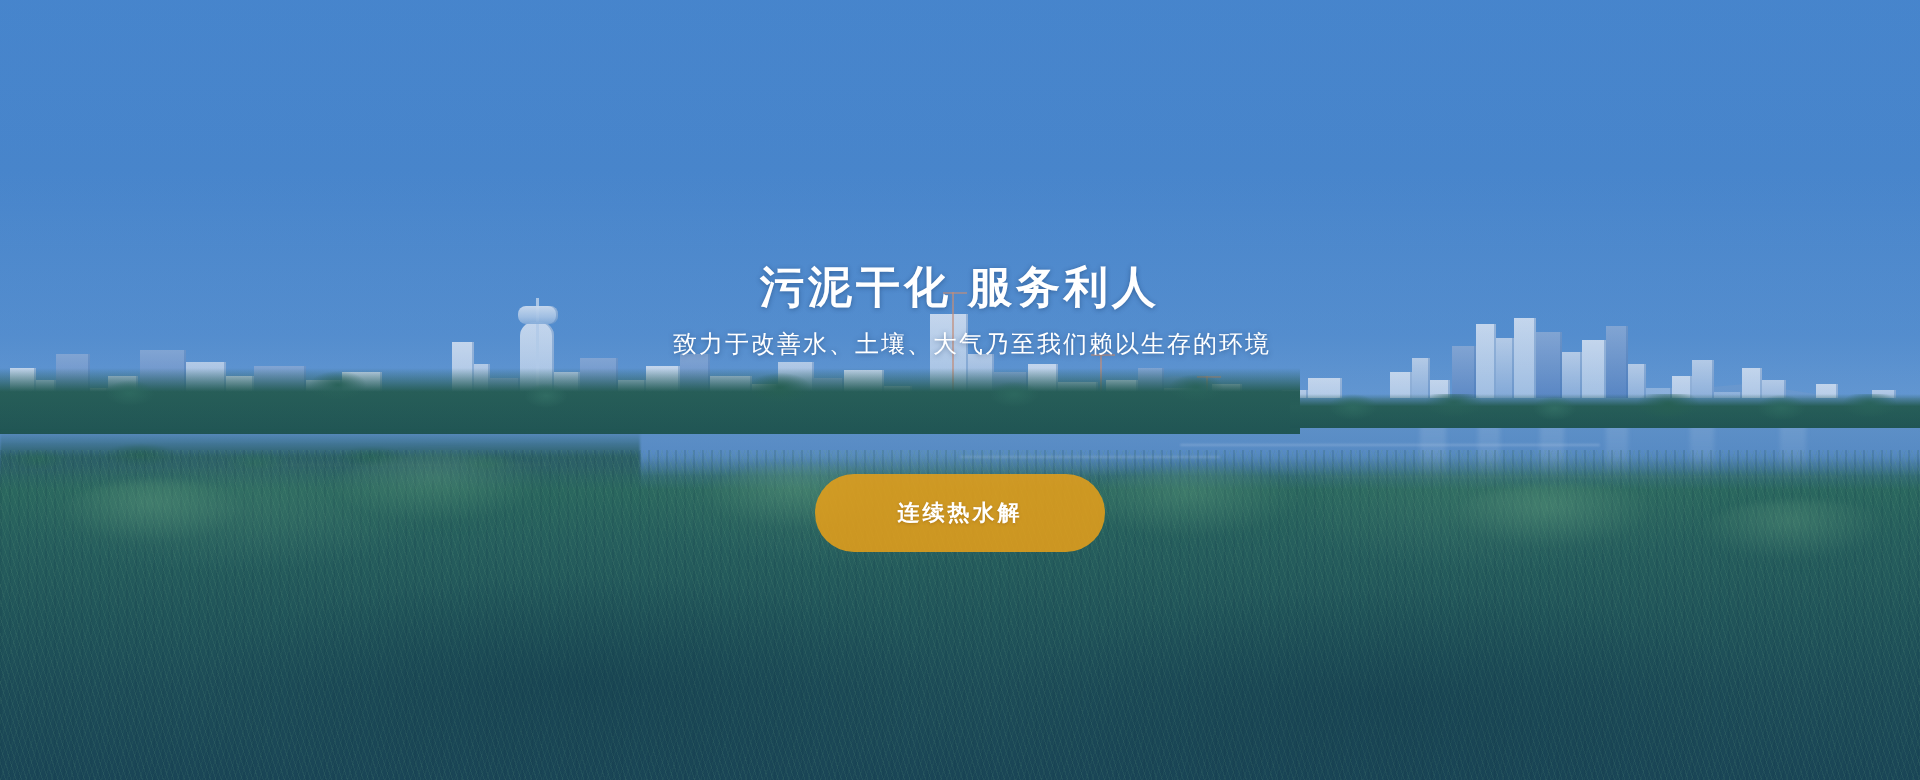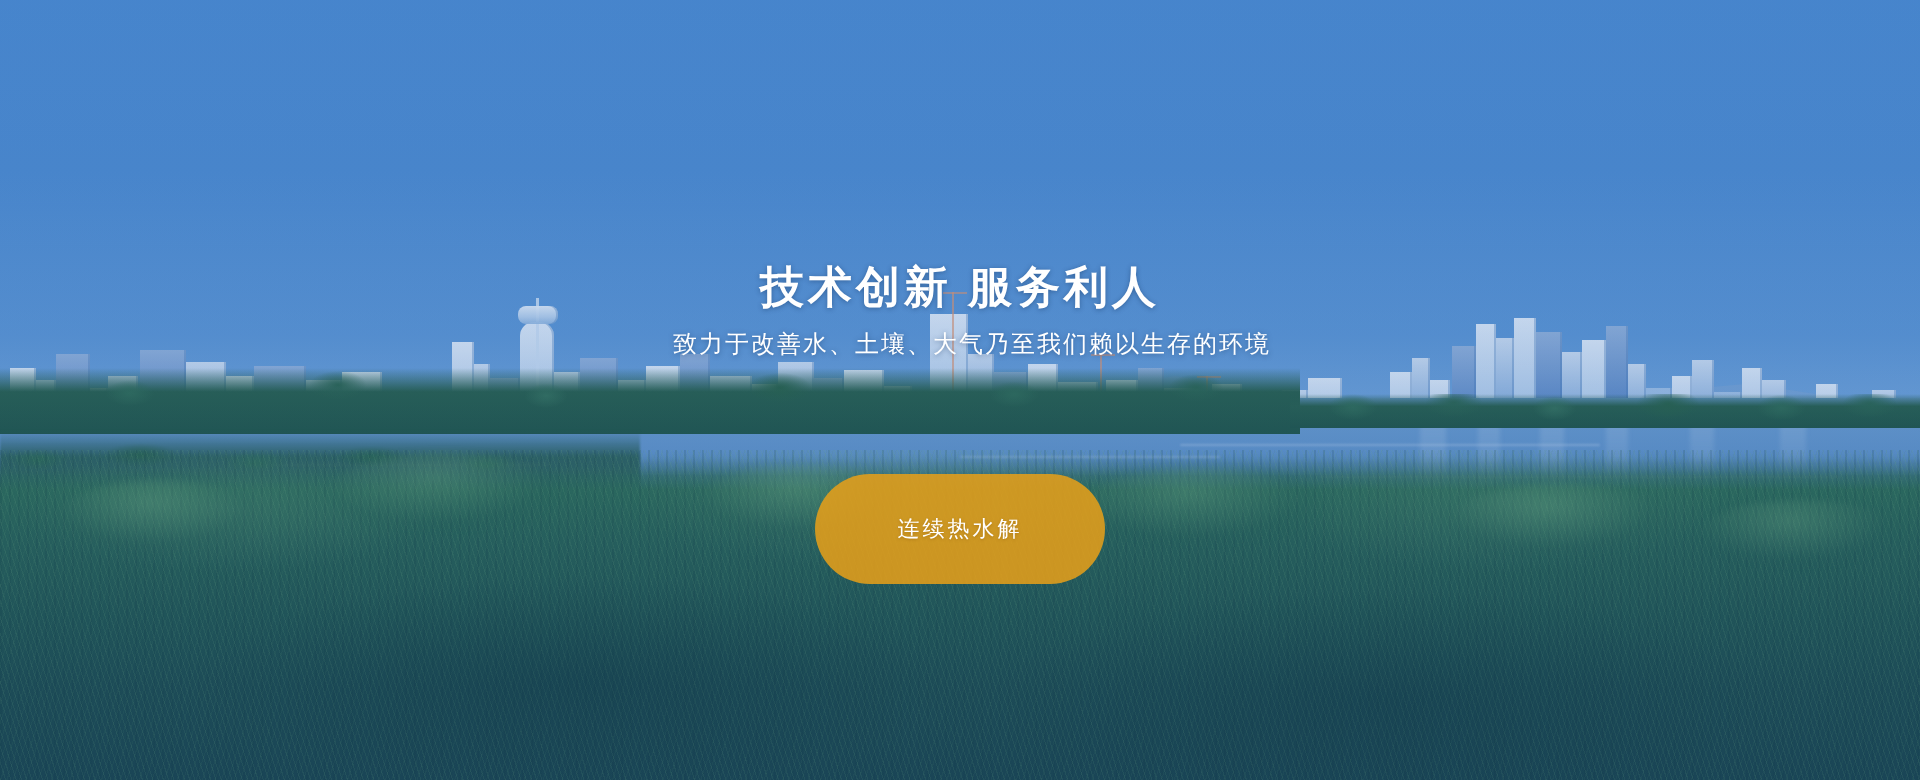--- a/index.html
+++ b/index.html
@@ -233,32 +233,32 @@
     left: 0;
     top: 474px;
     width: 1920px;
     display: flex;
     justify-content: center;
     gap: 28px;
     z-index: 7;
   }
   .hero-btn {
     min-width: 290px;
-    height: 110px;
+    height: 78px;
     padding: 0 34px;
     box-sizing: border-box;
     display: flex;
     align-items: center;
     justify-content: center;
     border: none;
     border-radius: 60px;
     background: rgba(232,160,24,0.86);
     color: #ffffff;
     font-size: 22px;
-    font-weight: 400;
+    font-weight: 700;
     letter-spacing: 3px;
     font-family: "Liberation Sans", "DejaVu Sans", sans-serif;
     cursor: pointer;
     text-shadow: 0 1px 3px rgba(120,70,0,0.35);
     white-space: nowrap;
   }
 </style>
 </head>
 <body>
 
@@ -378,21 +378,21 @@
   <div class="veg-bush" style="left:60px;  bottom:230px; width:200px; height:70px;"></div>
   <div class="veg-bush" style="left:330px; bottom:250px; width:230px; height:78px;"></div>
   <div class="veg-bush" style="left:700px; bottom:244px; width:210px; height:72px;"></div>
   <div class="veg-bush" style="left:1080px; bottom:236px; width:240px; height:76px;"></div>
   <div class="veg-bush" style="left:1450px; bottom:226px; width:220px; height:70px;"></div>
   <div class="veg-bush" style="left:1700px; bottom:214px; width:200px; height:66px;"></div>
 
   <div class="tint"></div>
 
   <div class="hero-copy">
-    <h1 class="hero-title">技术创新  服务利人</h1>
+    <h1 class="hero-title">污泥干化  服务利人</h1>
     <p class="hero-sub">致力于改善水、土壤、大气乃至我们赖以生存的环境</p>
   </div>
 
   <div class="btn-row">
     <button class="hero-btn">连续热水解</button>
   </div>
 
 </div>
 
 </body></html>

